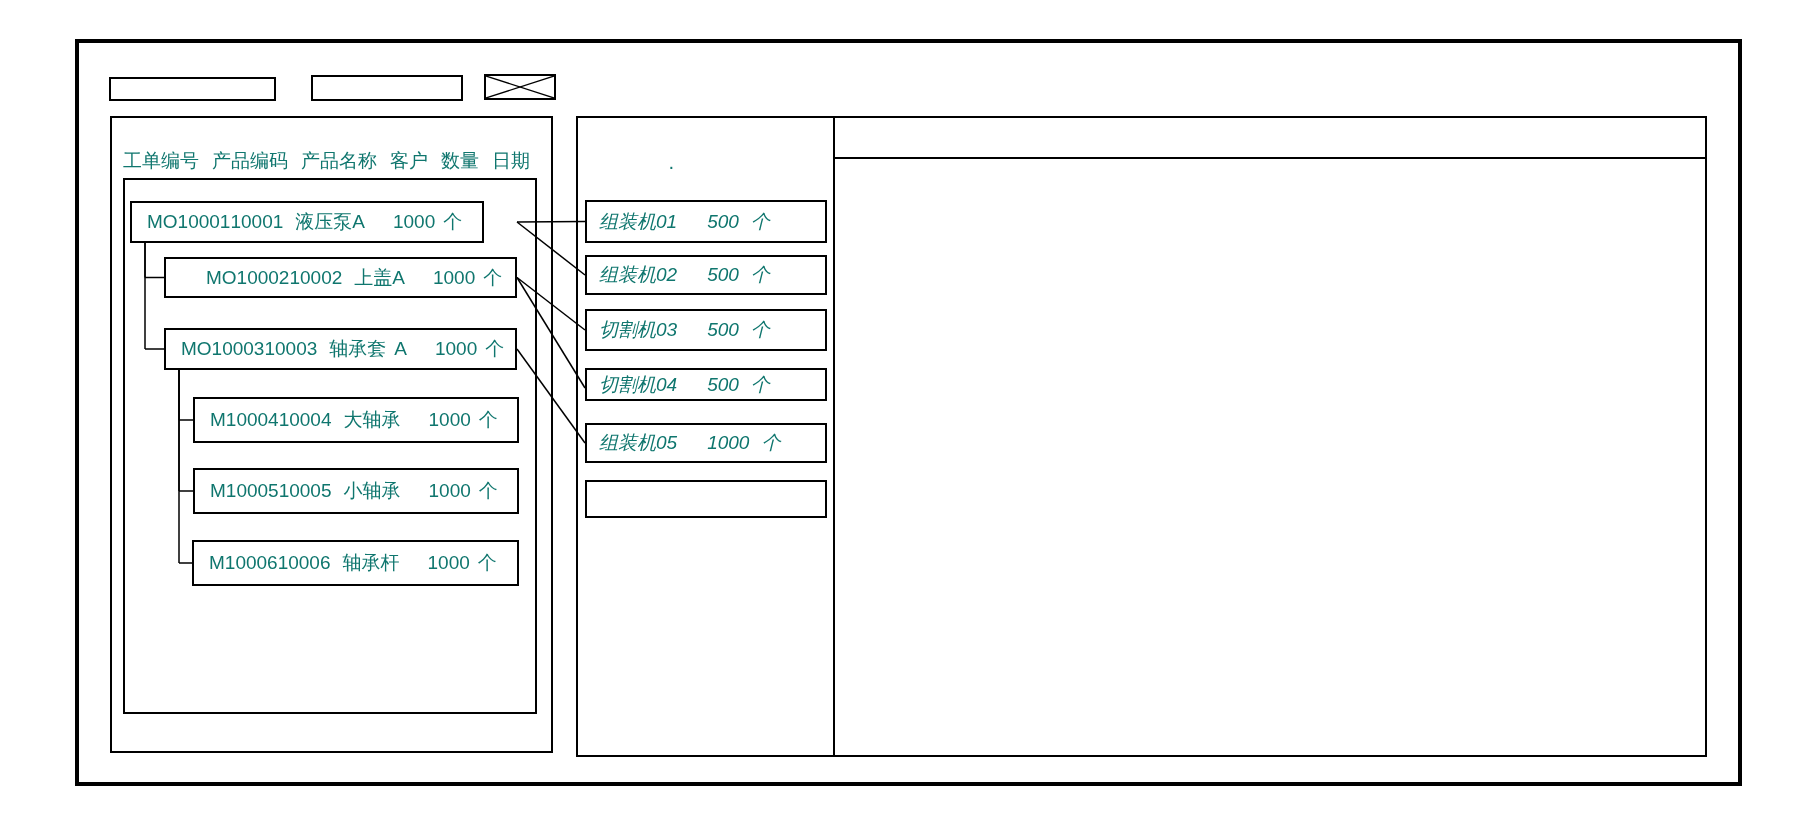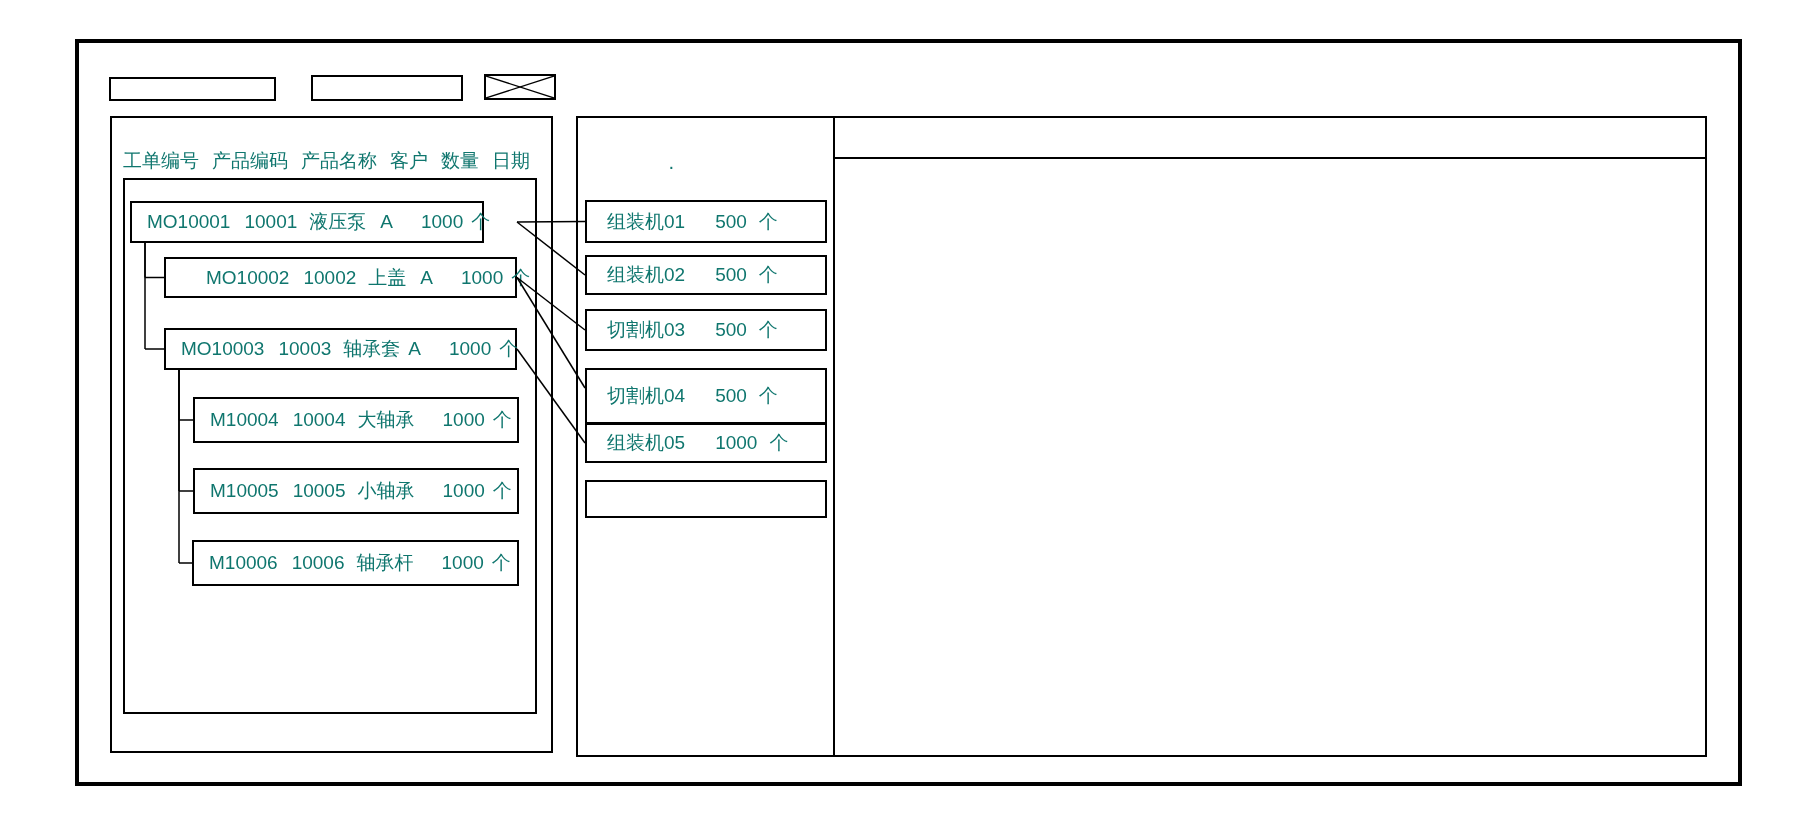--- a/index.html
+++ b/index.html
@@ -20,40 +20,40 @@
   .left-panel{left:110px;top:116px;width:443px;height:637px;border:2px solid #000;background:#fff;}
   .headers{left:123px;top:148px;display:flex;gap:13px;font-size:19px;white-space:nowrap;}
   .tree-panel{left:123px;top:178px;width:414px;height:536px;border:2px solid #000;background:#fff;}
   
   .wo-box{
     border:2px solid #000;background:#fff;display:flex;align-items:center;
     padding-left:15px;font-size:19px;white-space:nowrap;
   }
   .wo-box span{display:inline-block;}
   .wo-box span:empty{display:none;}
-  .ml14{margin-left:14px;} .ml12{margin-left:12px;} .ml28{margin-left:28px;} .ml8{margin-left:8px;}
+  .ml14{} .ml12{margin-left:12px;} .ml28{margin-left:28px;} .ml8{margin-left:8px;}
   .wo0{left:130px;top:201px;width:354px;height:42px;}
   .wo1{left:164px;top:257px;width:353px;height:41px;padding-left:40px;}
   .wo2{left:164px;top:328px;width:353px;height:42px;}
   .wo3{left:193px;top:397px;width:326px;height:46px;}
   .wo4{left:193px;top:468px;width:326px;height:46px;}
   .wo5{left:192px;top:540px;width:327px;height:46px;}
   
   .machine-panel{left:576px;top:116px;width:259px;height:641px;border:2px solid #000;background:#fff;}
   .dot-mark{left:668px;top:156px;font-size:20px;line-height:20px;}
   .mc-box{
     left:585px;width:242px;border:2px solid #000;background:#fff;display:flex;align-items:center;
-    padding-left:20px;font-size:19px;white-space:nowrap;
+    padding-left:12px;font-size:19px;white-space:nowrap;font-style:italic;
   }
   .mc-box span:empty{display:none;}
   .ml30{margin-left:30px;}
   .mc0{top:200px;height:43px;}
   .mc1{top:255px;height:40px;}
   .mc2{top:309px;height:42px;}
-  .mc3{top:368px;height:56px;}
+  .mc3{top:368px;height:33px;}
   .mc4{top:423px;height:40px;}
   .mc5{top:480px;height:38px;}
   
   .right-panel{left:833px;top:116px;width:874px;height:641px;border:2px solid #000;background:#fff;}
   .right-divider{position:absolute;left:0;right:0;top:39px;height:0;border-top:2px solid #000;}
   
   #connector-layer{position:absolute;left:0;top:0;width:1819px;height:833px;pointer-events:none;}
   #connector-layer line{stroke:#000;stroke-width:1.5;}
 </style>
 </head>

